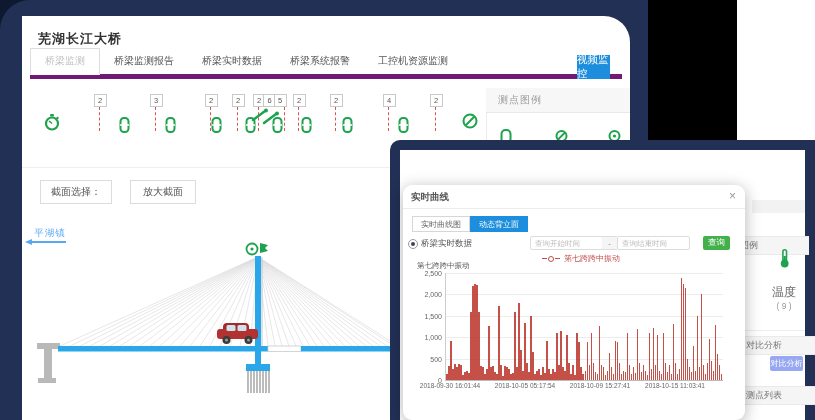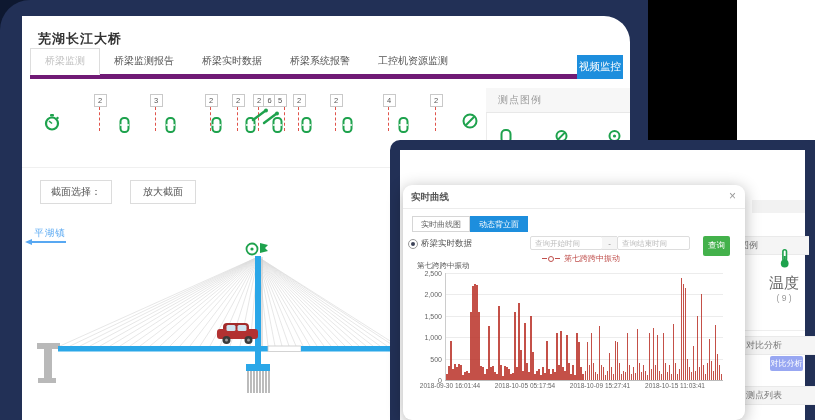--- a/index.html
+++ b/index.html
@@ -10,21 +10,21 @@
   .desktop{inset:0;background:#22declare;}
   .desktop{position:absolute;inset:0;background:#223056;border-top-left-radius:30px;}
   .black-patch{left:648px;top:0;width:89px;height:140px;background:#000;}
   .white-patch{left:737px;top:0;width:78px;height:140px;background:#fff;}
   
   .main-window{left:22px;top:16px;width:608px;height:404px;background:#fff;border-radius:0 26px 0 0;}
   .page-title{left:16px;top:14px;font-size:13px;font-weight:bold;color:#333;letter-spacing:1px;}
   .tabbar{left:8px;top:36px;width:592px;height:22px;border-bottom:5px solid #701a75;display:flex;align-items:flex-end;}
   .tab{font-size:10px;color:#555;padding:5px 14px 6px;cursor:pointer;white-space:nowrap;}
   .tab.active{border:1px solid #ddd;border-bottom:1px solid #fff;margin-bottom:-1px;color:#c2c2c2;background:#fff;}
-  .video-btn{left:555px;top:39px;width:46px;height:24px;background:#1d8edd;color:#fff;font-size:10.5px;display:flex;align-items:center;justify-content:center;cursor:pointer;}
+  .video-btn{left:555px;top:39px;width:33px;height:24px;background:#1d8edd;color:#fff;font-size:10.5px;display:flex;align-items:center;justify-content:center;cursor:pointer;}
   
   .badge{width:11px;height:11px;border:1px solid #c9c9c9;background:#fff;color:#555;font-size:7.5px;display:flex;align-items:center;justify-content:center;top:78px;}
   .dash{width:0;border-left:1px dashed #e0534a;height:24px;top:91px;}
   .sensor-icon{top:101px;}
   .legend-divider{left:464px;top:72px;width:0;height:52px;border-left:1px solid #ececec;}
   .legend-header{left:464px;top:72px;width:144px;height:24px;background:#f7f7f7;border-bottom:1px solid #e8e8e8;display:flex;align-items:center;}
   .legend-header span{font-size:10px;color:#999;padding-left:12px;letter-spacing:1px;}
   .section-divider{left:0px;top:151px;width:608px;height:0;border-top:1px solid #f0f0f0;}
   
   .controls{left:18px;top:164px;height:24px;display:flex;}
@@ -34,39 +34,39 @@
   .ctl-btn{height:22px;border:1px solid #dcdcdc;background:#fff;color:#555;font-size:10px;display:flex;align-items:center;padding:0 12px;margin-left:18px;cursor:pointer;}
   .direction{left:8px;top:211px;width:40px;text-align:center;color:#58a8f2;font-size:9.5px;letter-spacing:1px;}
   .dir-arrow{left:6px;top:225px;width:38px;height:2px;background:#58a8f2;}
   .dir-arrow:before{content:"";position:absolute;left:-6px;top:-2.5px;border:3.5px solid transparent;border-right:7px solid #58a8f2;}
   
   .win2-frame{left:390px;top:140px;width:425px;height:280px;background:#223056;border-radius:10px 10px 0 0;}
   .win2-body{left:400px;top:150px;width:405px;height:270px;background:#fff;}
   .sliver-band{background:#f5f5f5;border-top:1px solid #eaeaea;border-bottom:1px solid #eaeaea;color:#777;font-size:9px;display:flex;align-items:center;white-space:nowrap;overflow:hidden;}
   .sliver-strip{left:752px;top:200px;width:53px;height:13px;background:#f2f2f2;}
   .temp-block{left:766px;top:249px;width:36px;text-align:center;}
-  .temp-label{font-size:15px;color:#666;margin-top:2px;}
+  .temp-label{font-size:12px;color:#666;margin-top:12px;}
   .temp-count{font-size:8.5px;color:#999;}
   .sliver-line{left:745px;top:330px;width:60px;border-top:1px solid #eee;}
   .compare-btn{left:770px;top:356px;width:33px;height:15px;background:#98a7f2;color:#fff;font-size:8px;border-radius:2px;display:flex;align-items:center;justify-content:center;cursor:pointer;}
   .modal{left:403px;top:185px;width:342px;height:235px;background:#fff;border-radius:9px;box-shadow:0 3px 16px rgba(0,0,0,.3);}
   .modal-header{position:absolute;left:0;top:0;width:100%;height:23px;border-bottom:1px solid #ececec;}
   .modal-title{position:absolute;left:8px;top:6px;font-size:9.5px;color:#555;font-weight:bold;}
   .modal-close{position:absolute;right:9px;top:4px;font-size:12px;color:#999;cursor:pointer;}
   .modal-tabs{position:absolute;left:9px;top:31px;display:flex;}
   .mtab{height:14px;padding:0 8px;font-size:8px;display:flex;align-items:center;border:1px solid #d6d6d6;color:#666;background:#fff;cursor:pointer;}
   .mtab.active{background:#1d8edd;border-color:#1d8edd;color:#fff;}
   .query-row{position:absolute;left:0;top:51px;width:100%;height:16px;}
   .radio{position:absolute;left:5px;top:3px;width:8px;height:8px;border:1px solid #9a9a9a;border-radius:50%;}
   .radio:before{content:"";position:absolute;left:2px;top:2px;width:4px;height:4px;border-radius:50%;background:#3d4358;}
   .radio-label{position:absolute;left:18px;top:2px;font-size:8.5px;color:#555;}
   .q-input{position:absolute;top:0;height:14px;border:1px solid #ddd;border-radius:2px;font-size:7.5px;color:#555;padding:0 4px;box-sizing:border-box;background:#fff;}
   .q-input::placeholder{color:#bbb;}
   .q-sep{position:absolute;left:199px;top:0;width:15px;height:14px;background:#f5f5f5;border:1px solid #ddd;border-left:none;border-right:none;font-size:8px;color:#888;display:flex;align-items:center;justify-content:center;box-sizing:border-box;}
-  .q-btn{position:absolute;left:300px;top:0;width:27px;height:20px;background:#43b14b;border-radius:2px;color:#fff;font-size:8.5px;display:flex;align-items:center;justify-content:center;cursor:pointer;}
+  .q-btn{position:absolute;left:300px;top:0;width:27px;height:14px;background:#43b14b;border-radius:2px;color:#fff;font-size:8.5px;display:flex;align-items:center;justify-content:center;cursor:pointer;}
   .chart-legend{position:absolute;left:138px;top:68px;display:flex;align-items:center;font-size:8px;color:#c0504d;}
   .lg-dash{width:5px;height:1px;background:#c0504d;margin:0 1px;}
   .lg-circle{width:4px;height:4px;border:1px solid #c0504d;border-radius:50%;}
   .chart-ylabel{position:absolute;left:14px;top:76px;font-size:7.5px;color:#555;}
   .plot{position:absolute;left:42px;top:88px;width:277px;height:107px;border-left:1px solid #ccc;border-bottom:1px solid #bbb;}
   .gridline{position:absolute;left:0;width:100%;height:0;border-top:1px solid #ececec;}
   .ytick{position:absolute;right:281px;font-size:7px;color:#666;transform:translateY(-50%);white-space:nowrap;}
   .bar{position:absolute;bottom:0;width:1.5px;background:rgba(186,49,40,.85);}
   .xtick{position:absolute;top:197px;font-size:6.5px;color:#666;transform:translateX(-50%);white-space:nowrap;}
   .xlabel{position:absolute;left:323px;top:206px;font-size:11px;color:#666;margin-top:48px;}

